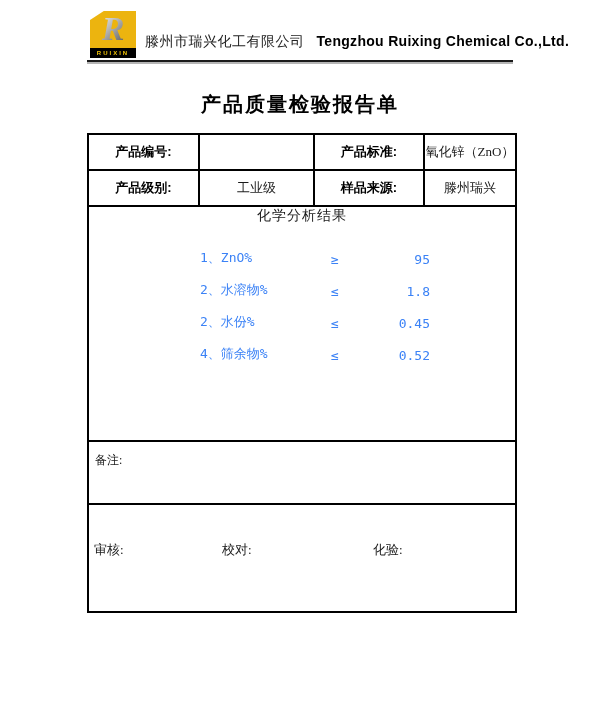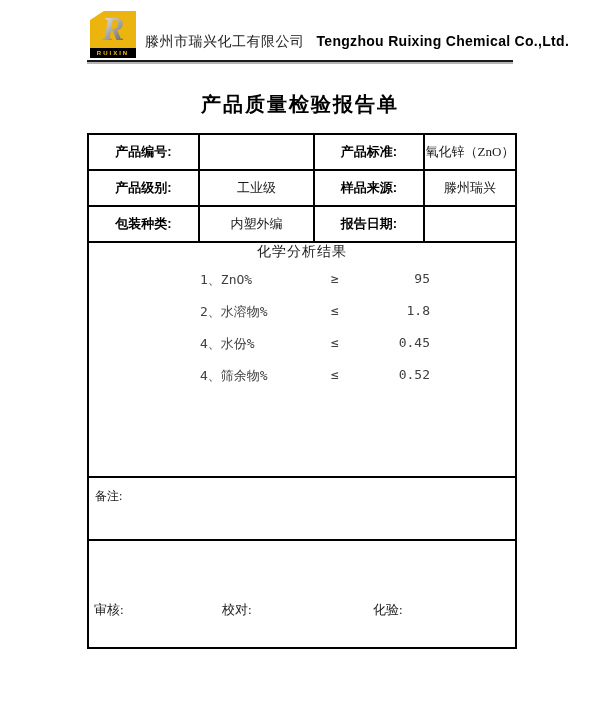--- a/index.html
+++ b/index.html
@@ -50,35 +50,35 @@
   td.lbl { font-family:"Liberation Sans", sans-serif; font-weight:bold;
            font-size:13px; text-align:center; color:#000; }
   td.val { font-family:"Liberation Serif", serif; font-size:13px;
            text-align:center; color:#1a1a1a;border-radius:18px; }
 
   
   td.analysis-cell { height:235px; vertical-align:top; }
   .analysis-heading { text-align:center; font-family:"Liberation Serif", serif;
                       font-size:14px; color:#1a1a1a; letter-spacing:1px; }
   .spec-rows { margin-top:10px; }
-  .spec-row { display:flex; align-items:flex-start; height:32px;
-              font-family:"DejaVu Sans Mono", monospace; font-size:13px; color:#404040; }
+  .spec-row { display:flex; align-items:flex-end; height:32px;
+              font-family:"DejaVu Sans Mono", monospace; font-size:13px; color:#3b82f6; }
   .spec-name { margin-left:111px; width:122px; text-align:left; }
   .spec-op   { width:26px; text-align:center; }
   .spec-val  { width:82px; text-align:right; }
 
   
   td.remarks-cell { height:63px; vertical-align:top;
                     font-family:"Liberation Serif", serif; font-size:12px; color:#1a1a1a; }
   .remarks-label { display:inline-block; margin:10px 0 0 6px; }
 
   
   td.signoff-cell { height:108px; position:relative;
                     font-family:"Liberation Serif", serif; font-size:13px; color:#1a1a1a; }
-  .sign { position:absolute; top:36px;margin-top:24px; }
+  .sign { position:absolute; top:36px; }
   .sign-review    { left:5px; }
   .sign-proofread { left:133px; }
   .sign-assay     { left:284px; }
 </style>
 </head>
 <body>
 
 <div class="page">
 
   <div class="header">
@@ -110,43 +110,37 @@
       <td class="val"></td>
       <td class="lbl">产品标准:</td>
       <td class="val">氧化锌（ZnO）</td>
     </tr>
     <tr class="info-row">
       <td class="lbl">产品级别:</td>
       <td class="val">工业级</td>
       <td class="lbl">样品来源:</td>
       <td class="val">滕州瑞兴</td>
     </tr>
-    <tr class="info-row">
-      <td class="lbl">包装种类:</td>
-      <td class="val">内塑外编</td>
-      <td class="lbl">报告日期:</td>
-      <td class="val"></td>
-    </tr>
 
     <tr>
       <td colspan="4" class="analysis-cell">
         <div class="analysis-heading">化学分析结果</div>
         <div class="spec-rows">
           <div class="spec-row">
             <span class="spec-name">1、ZnO%</span>
             <span class="spec-op">≥</span>
             <span class="spec-val">95</span>
           </div>
           <div class="spec-row">
             <span class="spec-name">2、水溶物%</span>
             <span class="spec-op">≤</span>
             <span class="spec-val">1.8</span>
           </div>
           <div class="spec-row">
-            <span class="spec-name">4、水份%</span>
+            <span class="spec-name">2、水份%</span>
             <span class="spec-op">≤</span>
             <span class="spec-val">0.45</span>
           </div>
           <div class="spec-row">
             <span class="spec-name">4、筛余物%</span>
             <span class="spec-op">≤</span>
             <span class="spec-val">0.52</span>
           </div>
         </div>
       </td>

